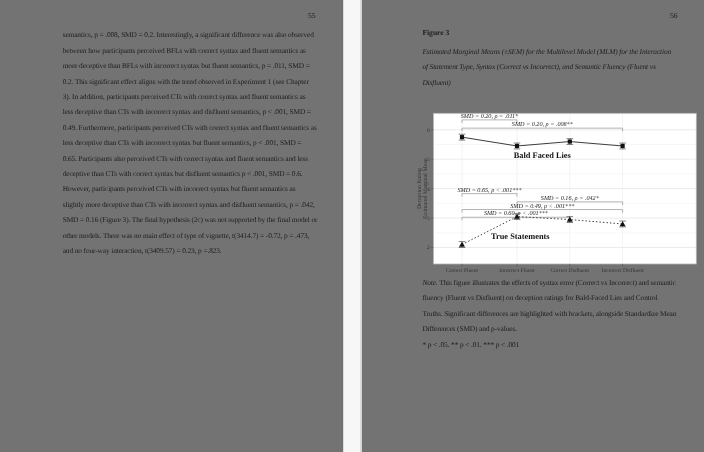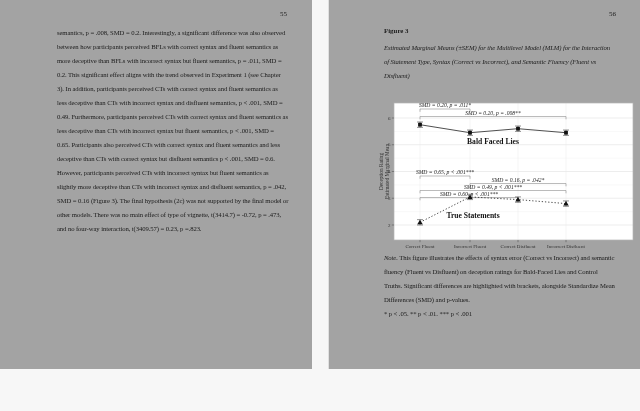--- a/index.html
+++ b/index.html
@@ -4,21 +4,21 @@
 <style>
   * { margin:0; padding:0; box-sizing:border-box; }
   body {
     width:640px; height:411px; overflow:hidden;
     background:#f7f7f7;
     font-family:"Liberation Serif", serif;
     color:#1c1c1c;
   }
   .spread { display:flex; width:640px; height:411px; }
   .page {
-    position:relative; width:320px; height:369px; background:#a3a3a3;padding-left:19px;
+    position:relative; width:320px; height:411px; background:#737373;padding-left:19px;
   }
   .page.right { border-left:1px solid #e0e0e0;margin-left:16px; }
   .page-number {
     position:absolute; top:10px; left:280px;
     font-size:7px;
   }
   .para {
     position:absolute; top:26px; left:57px; width:250px;
   }
   .para .tline, .figtitle .tline {

